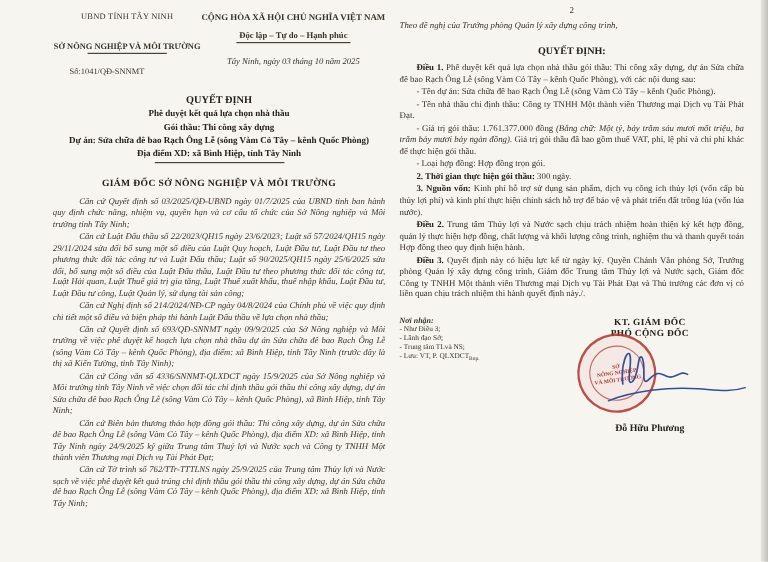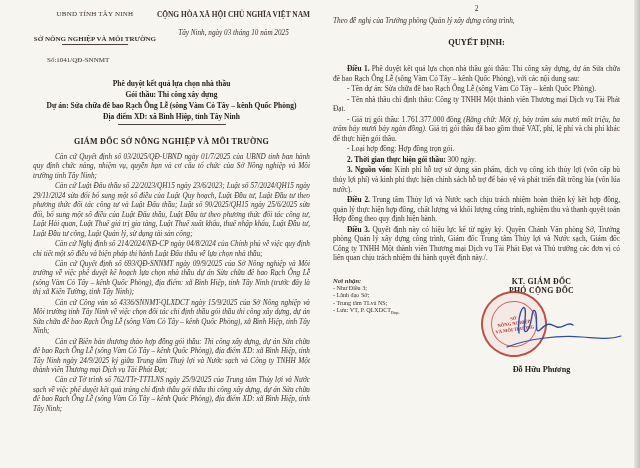--- a/index.html
+++ b/index.html
@@ -9,21 +9,21 @@
     font-family:"Liberation Serif","DejaVu Serif",serif;
     color:#3a3129;
     position:relative;
     overflow:hidden;
   }
   .scan-edge{
     position:absolute;right:0;top:0;width:6px;height:468px;
     background:linear-gradient(to right,#e8e6e1,#c2c0bb);
   }
   .page{position:absolute;top:0;height:468px;}
-  .page-left{left:5px;width:325px;padding:10px 20px 0 28px;box-sizing:border-box;}
+  .page-left{left:16px;width:325px;padding:10px 20px 0 28px;box-sizing:border-box;}
   .page-right{left:325px;width:309px;padding:4px 14px 0 8px;box-sizing:border-box;}
 
   
   .hdr{display:flex;}
   .hdr-org{width:148px;text-align:center;}
   .hdr-motto{flex:1;text-align:center;}
   .org-top{font-size:7px;letter-spacing:.2px;}
   .org-name{font-size:7px;font-weight:bold;margin-top:17px;}
   .org-underline{width:66px;border-bottom:1px solid #4a4039;margin:1px auto 0 auto;}
   .doc-number{font-size:7px;text-align:left;padding-left:14px;margin-top:11px;}
@@ -45,21 +45,21 @@
     text-align:justify;text-justify:inter-word;
     text-indent:22px;margin:0 0 1px 0;
   }
   .ital{font-style:italic;}
   .b{font-weight:bold;color:#27201a;}
 
   
   .pageno{text-align:center;font-size:7.5px;}
   .proposal{font-size:7.3px;font-style:italic;margin-top:3px;}
   .decision-head{font-size:8.4px;font-weight:bold;text-align:center;margin-top:13px;color:#27201a;}
-  .rp-body{margin-top:17px;}
+  .rp-body{margin-top:4px;}
   .rp-body .para{font-size:7.35px;line-height:9.55px;text-indent:14px;}
 
   
   .sig-row{display:flex;margin-top:14px;position:relative;}
   .recipients{width:130px;font-size:6.1px;line-height:7.6px;}
   .recip-head{font-weight:bold;font-style:italic;font-size:6.6px;}
   .recip-item{white-space:nowrap;}
   .recip-sub{font-size:4.5px;vertical-align:sub;}
   .sig-block{flex:1;text-align:center;position:relative;height:118px;}
   .sig-kt{font-size:7.8px;font-weight:bold;letter-spacing:.3px;color:#27201a;}
@@ -88,25 +88,27 @@
 <div class="page page-left">
   <div class="hdr">
     <div class="hdr-org">
       <div class="org-top">UBND TỈNH TÂY NINH</div>
       <div class="org-name">SỞ NÔNG NGHIỆP VÀ MÔI TRƯỜNG</div>
       <div class="org-underline"></div>
       <div class="doc-number">Số:1041/QĐ-SNNMT</div>
     </div>
     <div class="hdr-motto">
       <div class="motto-1">CỘNG HÒA XÃ HỘI CHỦ NGHĨA VIỆT NAM</div>
+      <div><span class="motto-2">Độc lập – Tự do – Hạnh phúc</span></div>
       <div class="place-date">Tây Ninh, ngày 03 tháng 10 năm 2025</div>
     </div>
   </div>
 
   <div class="title-block">
+    <div class="t1">QUYẾT ĐỊNH</div>
     <div class="t2">Phê duyệt kết quả lựa chọn nhà thầu</div>
     <div class="t2">Gói thầu: Thi công xây dựng</div>
     <div class="t2">Dự án: Sửa chữa đê bao Rạch Ông Lễ (sông Vàm Cỏ Tây – kênh Quốc Phòng)</div>
     <div class="t2">Địa điểm XD: xã Bình Hiệp, tỉnh Tây Ninh</div>
     <div class="title-underline"></div>
   </div>
 
   <div class="authority">GIÁM ĐỐC SỞ NÔNG NGHIỆP VÀ MÔI TRƯỜNG</div>
 
   <div class="recitals">

